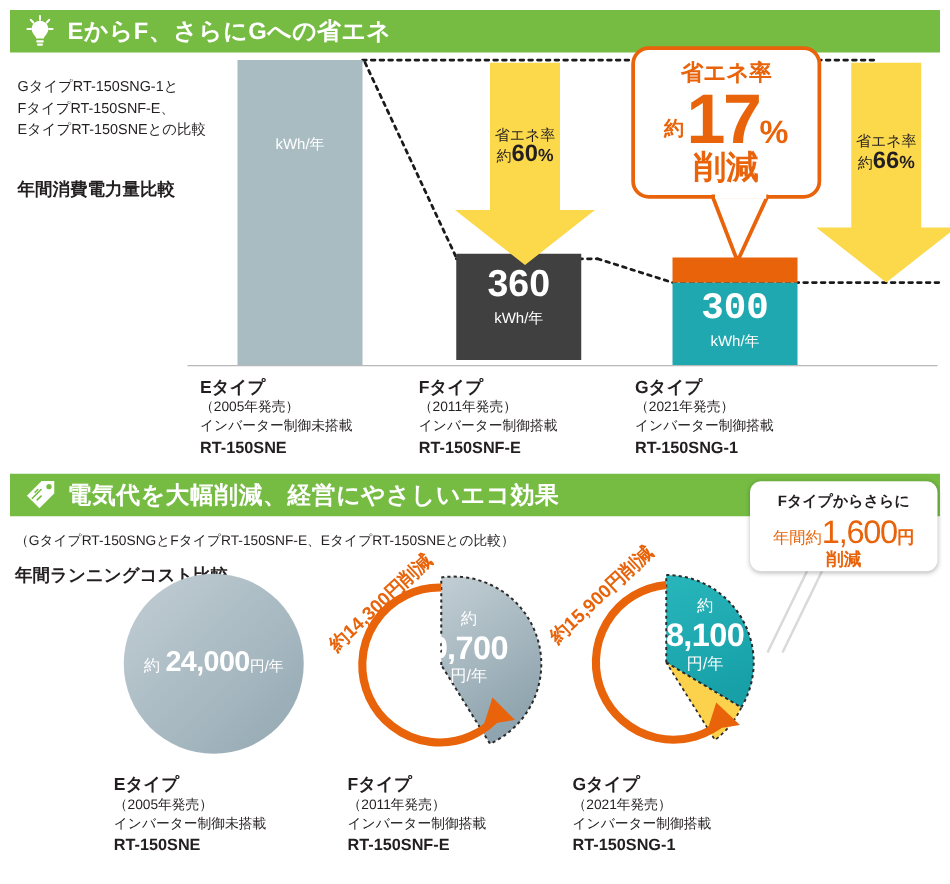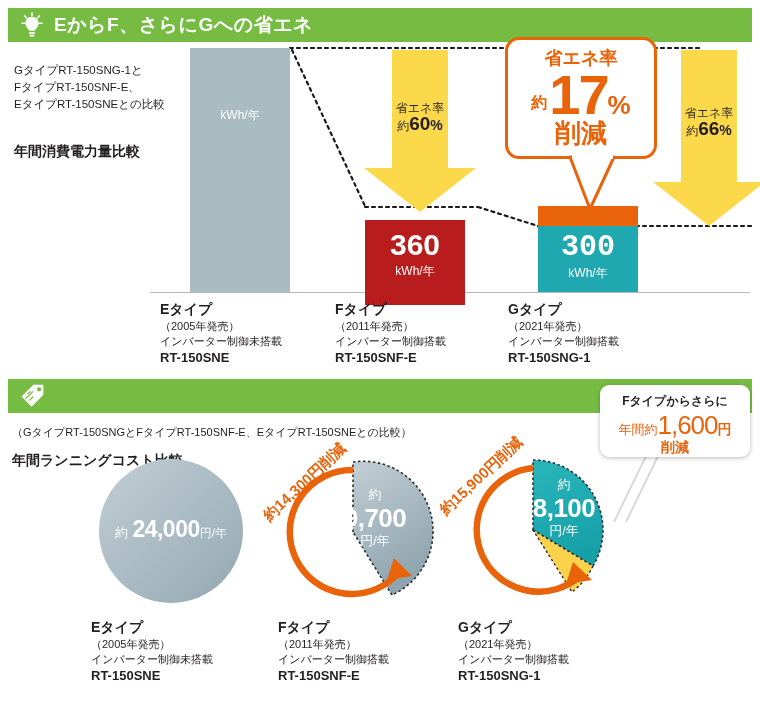--- a/index.html
+++ b/index.html
@@ -142,21 +142,21 @@
     <line x1="292" y1="50" x2="365" y2="206" stroke="#1a1a1a" stroke-width="2.2" stroke-dasharray="3,4" stroke-linecap="round"></line>
     <line x1="365" y1="207" x2="478" y2="207" stroke="#1a1a1a" stroke-width="2.2" stroke-dasharray="3,4" stroke-linecap="round"></line>
     <line x1="478" y1="207" x2="538" y2="226" stroke="#1a1a1a" stroke-width="2.2" stroke-dasharray="3,4" stroke-linecap="round"></line>
     <line x1="538" y1="226" x2="752" y2="226" stroke="#1a1a1a" stroke-width="2.2" stroke-dasharray="3,4" stroke-linecap="round"></line>
   </svg>
 
   <div class="bar" style="left:190px;top:48px;width:100px;height:244px;background:#a8bcc2;">
     <div class="bunit" style="top:60px;">kWh/年</div>
   </div>
 
-  <div class="bar" style="left:365px;top:220px;width:100px;height:85px;background:#b91c1c;padding-left:36px;">
+  <div class="bar" style="left:365px;top:203px;width:100px;height:85px;background:#404040;padding-left:36px;">
     <div class="bval" style="top:10px;">360</div>
     <div class="bunit" style="top:44px;">kWh/年</div>
   </div>
 
   <div class="bar" style="left:538px;top:226px;width:100px;height:66px;background:#20a8b0;">
     <div class="bval" style="top:6px;font-family:Liberation Mono, monospace;">300</div>
     <div class="bunit" style="top:40px;">kWh/年</div>
   </div>
   <div class="bar-cap" style="left:538px;top:206px;width:100px;height:20px;"></div>
 
@@ -217,20 +217,21 @@
   <div class="sec-head" style="left:8px;top:379px;width:744px;height:34px;">
     <svg class="hd-icon" viewBox="0 0 32 32">
       <path d="M17.5 3.2 L29 3.2 L29 14.7 L15.5 28.2 L4 16.7 Z" fill="#ffffff"></path>
       <circle cx="24.2" cy="8.4" r="2.4" fill="#76bc43"></circle>
       <g stroke="#76bc43" stroke-width="1.5" stroke-linecap="round">
         <line x1="9" y1="19" x2="17" y2="11"></line>
         <line x1="11.5" y1="13.5" x2="14" y2="11"></line>
         <line x1="13.5" y1="20.5" x2="17" y2="17"></line>
       </g>
     </svg>
+    <div class="hd-title">電気代を大幅削減、経営にやさしいエコ効果</div>
   </div>
 
   <div class="note-paren" style="left:12px;top:425px;">（GタイプRT-150SNGとFタイプRT-150SNF-E、EタイプRT-150SNEとの比較）</div>
   <div class="sub-title" style="left:12px;top:452px;">年間ランニングコスト比較</div>
 
   <svg style="position:absolute;left:560px;top:450px;width:190px;height:110px;">
     <line x1="88" y1="2" x2="54" y2="72" stroke="#d9d9d9" stroke-width="2"></line>
     <line x1="100" y1="2" x2="66" y2="72" stroke="#d9d9d9" stroke-width="2"></line>
   </svg>
   <div class="wcallout" style="left:600px;top:385px;width:150px;height:72px;">

